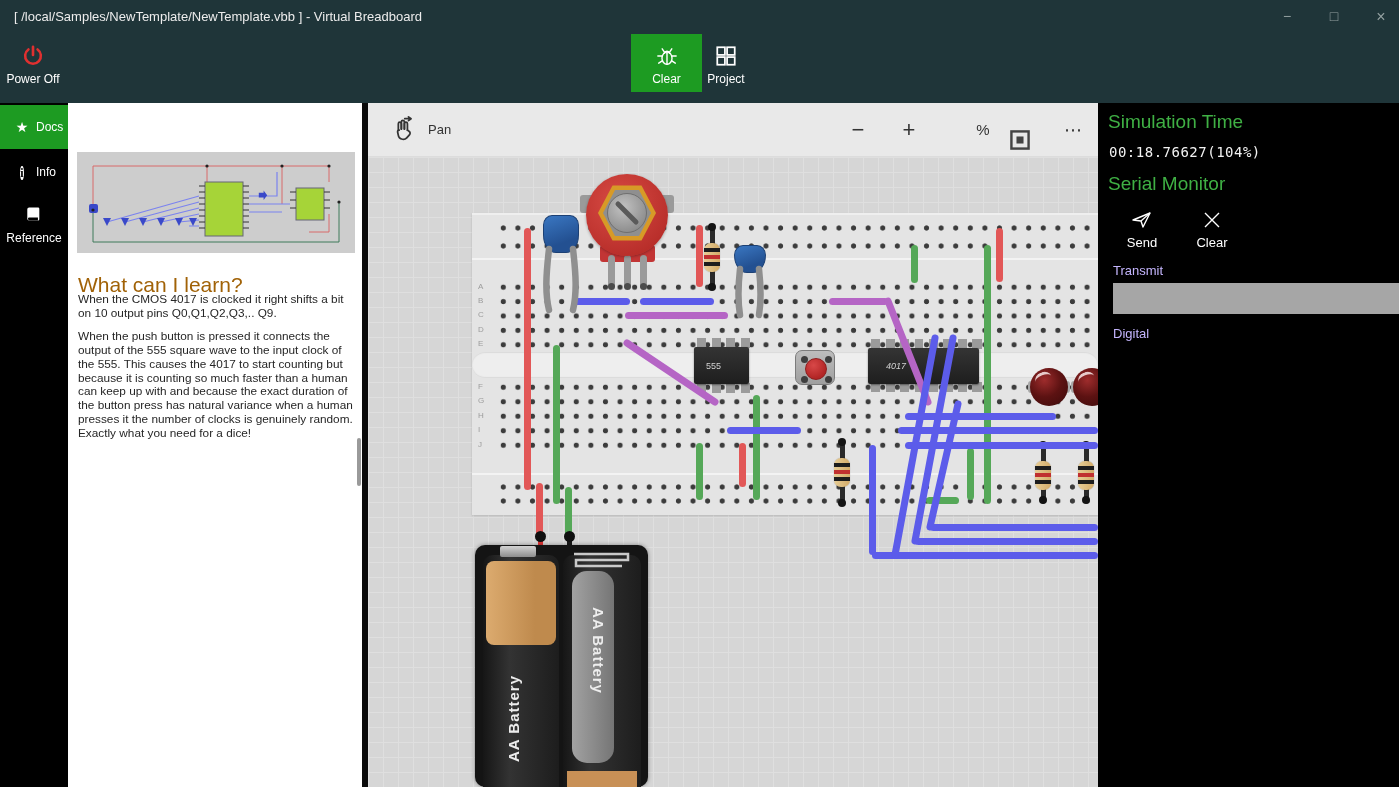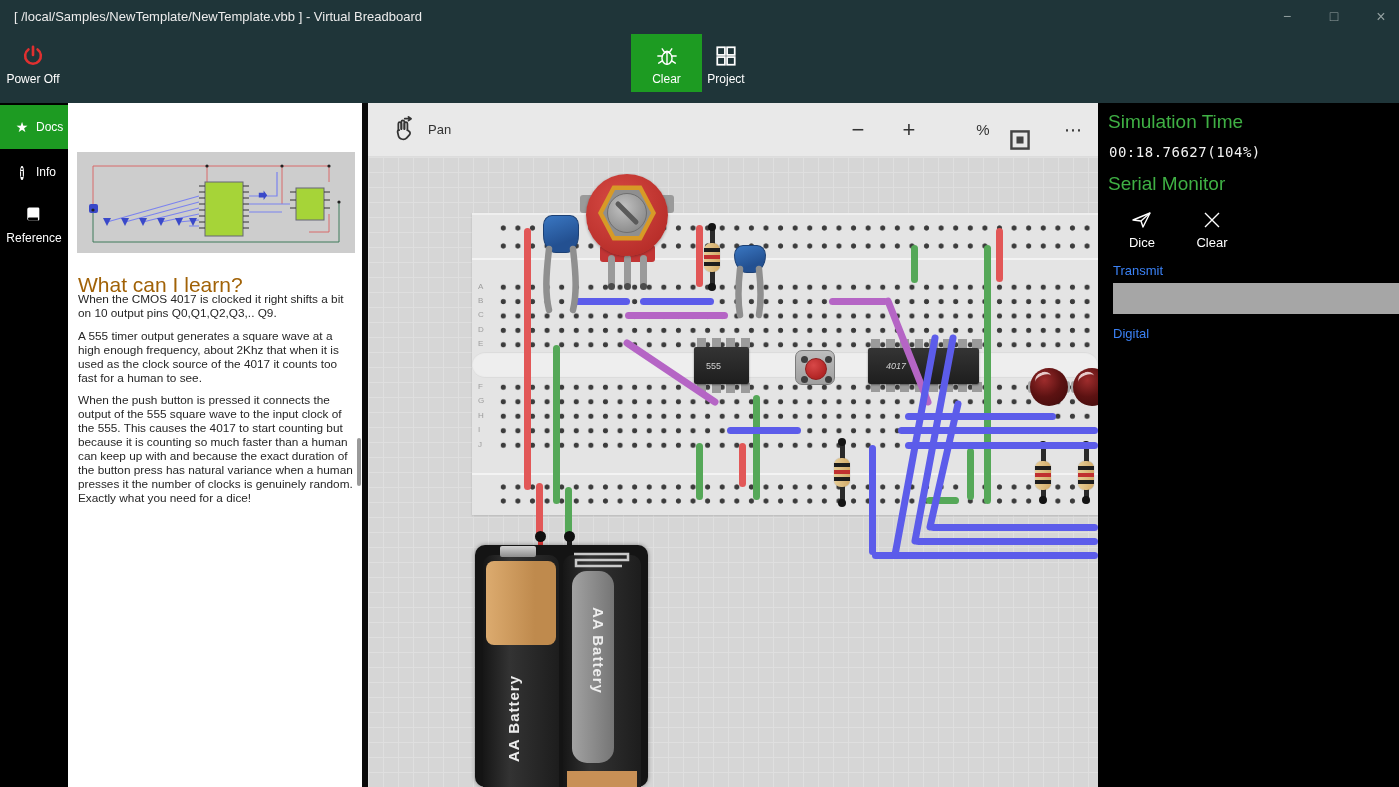--- a/index.html
+++ b/index.html
@@ -148,21 +148,21 @@
 
   svg.layer { position:absolute; left:0; top:0; pointer-events:none; }
 
   
   #rpanel { position:absolute; left:1098px; top:103px; width:301px; height:684px; background:#000; }
   .rp-head { position:absolute; left:10px; font-size:19px; font-weight:400; color:#3fb044; }
   #sim-time { position:absolute; left:11px; top:41px; font-family:"DejaVu Sans Mono", monospace; font-size:14px; color:#f2f2f2; letter-spacing:0.5px; }
   .rp-btn { position:absolute; top:104px; width:60px; height:46px; text-align:center; color:#fff; }
   .rp-btn svg { display:inline-block; margin-top:2px; }
   .rp-btn .blb { position:absolute; left:0; right:0; top:28px; font-size:13px; color:#fff; }
-  .rp-lab { position:absolute; left:15px; font-size:13px; color:#3b82f6; }
+  .rp-lab { position:absolute; left:15px; font-size:13px; color:#c4b5fd; }
   #tx-input { position:absolute; left:15px; top:180px; width:286px; height:31px; background:#a6a6a6; border:none; outline:none;
     font-size:14px; padding:0 6px; color:#111; }
 </style>
 </head>
 <body>
 
 <div id="titlebar">
   <span id="title-text">[ /local/Samples/NewTemplate/NewTemplate.vbb ] - Virtual Breadboard</span>
   <span class="winbtn" style="left:1270px;">−</span>
   <span class="winbtn" style="left:1317px;">□</span>
@@ -263,21 +263,20 @@
           <circle cx="205" cy="14" r="1.6"></circle>
           <circle cx="252" cy="14" r="1.6"></circle>
         <circle cx="16" cy="58" r="1.6"></circle>
           <circle cx="262" cy="50" r="1.6"></circle>
       </g>
     </svg>
   </div>
   <div id="docs-heading">What can I learn?</div>
   <div id="docs-paras">
     <p>When the CMOS 4017 is clocked it right shifts a bit on 10 output pins Q0,Q1,Q2,Q3,.. Q9.</p>
-    <p>A 555 timer output generates a square wave at a high enough frequency, about 2Khz that when it is used as the clock source of the 4017 it counts too fast for a human to see.</p>
     <p>When the push button is pressed it connects the output of the 555 square wave to the input clock of the 555. This causes the 4017 to start counting but because it is counting so much faster than a human can keep up with and because the exact duration of the button press has natural variance when a human presses it the number of clocks is genuinely random. Exactly what you need for a dice!</p>
   </div>
   <div id="docs-scroll"></div>
 </div>
 <div id="divider"></div>
 
 <div id="canvas">
   <div id="cv-toolbar">
     <span id="pan-ic">
       <svg width="28" height="28" viewBox="0 0 24 24" fill="none" stroke="#333" stroke-width="1.5" stroke-linecap="round" stroke-linejoin="round">
@@ -457,21 +456,21 @@
 
 <div id="rpanel">
   <div class="rp-head" style="top:8px;">Simulation Time</div>
   <div id="sim-time">00:18.76627(104%)</div>
   <div class="rp-head" style="top:70px;">Serial Monitor</div>
   <div class="rp-btn" style="left:14px;">
     <svg width="22" height="22" viewBox="0 0 22 22" fill="none" stroke="#fff" stroke-width="1.4" stroke-linejoin="round">
       <path d="M2 11 L19 4 L12 18 L10 12 Z"></path>
         <path d="M10 12 L19 4"></path>
     </svg>
-    <span class="blb">Dice</span>
+    <span class="blb">Send</span>
   </div>
   <div class="rp-btn" style="left:84px;">
     <svg width="22" height="22" viewBox="0 0 22 22" stroke="#fff" stroke-width="1.4">
       <path d="M4 4 L18 18 M18 4 L4 18"></path>
     </svg>
     <span class="blb">Clear</span>
   </div>
   <div class="rp-lab" style="top:160px;">Transmit</div>
   <input id="tx-input" type="text" value="" style="">
   <div class="rp-lab" style="top:223px;">Digital</div>

